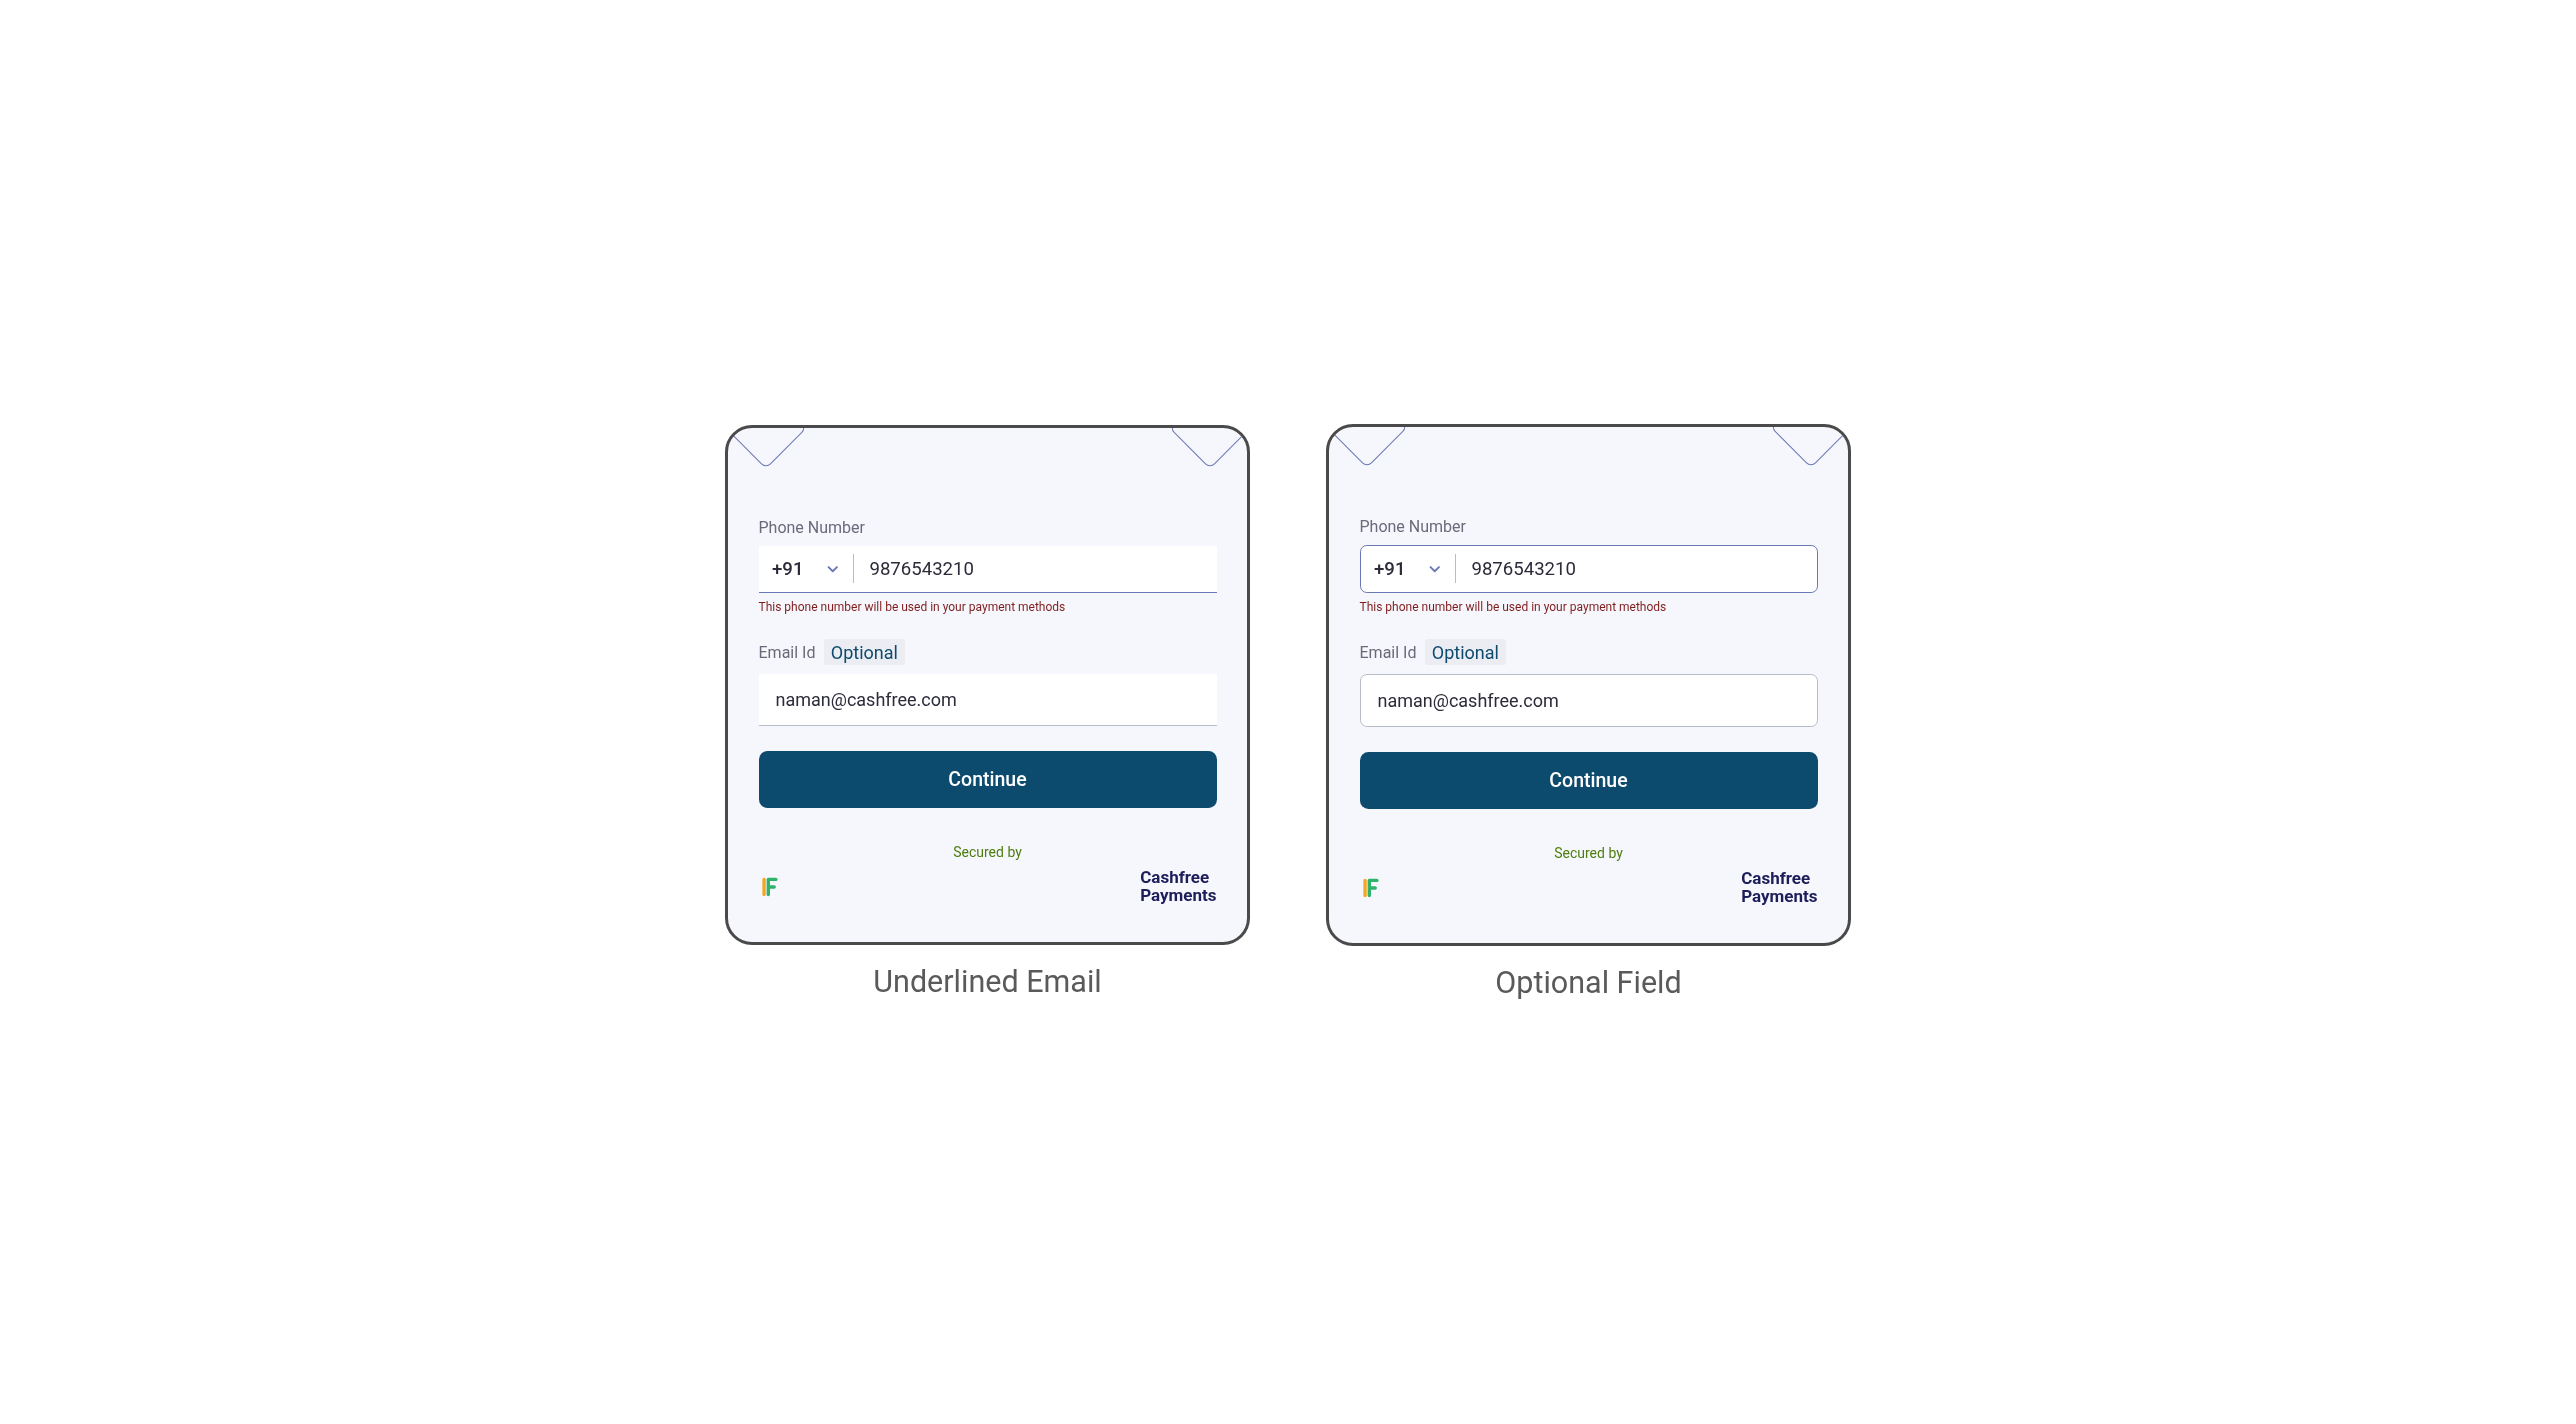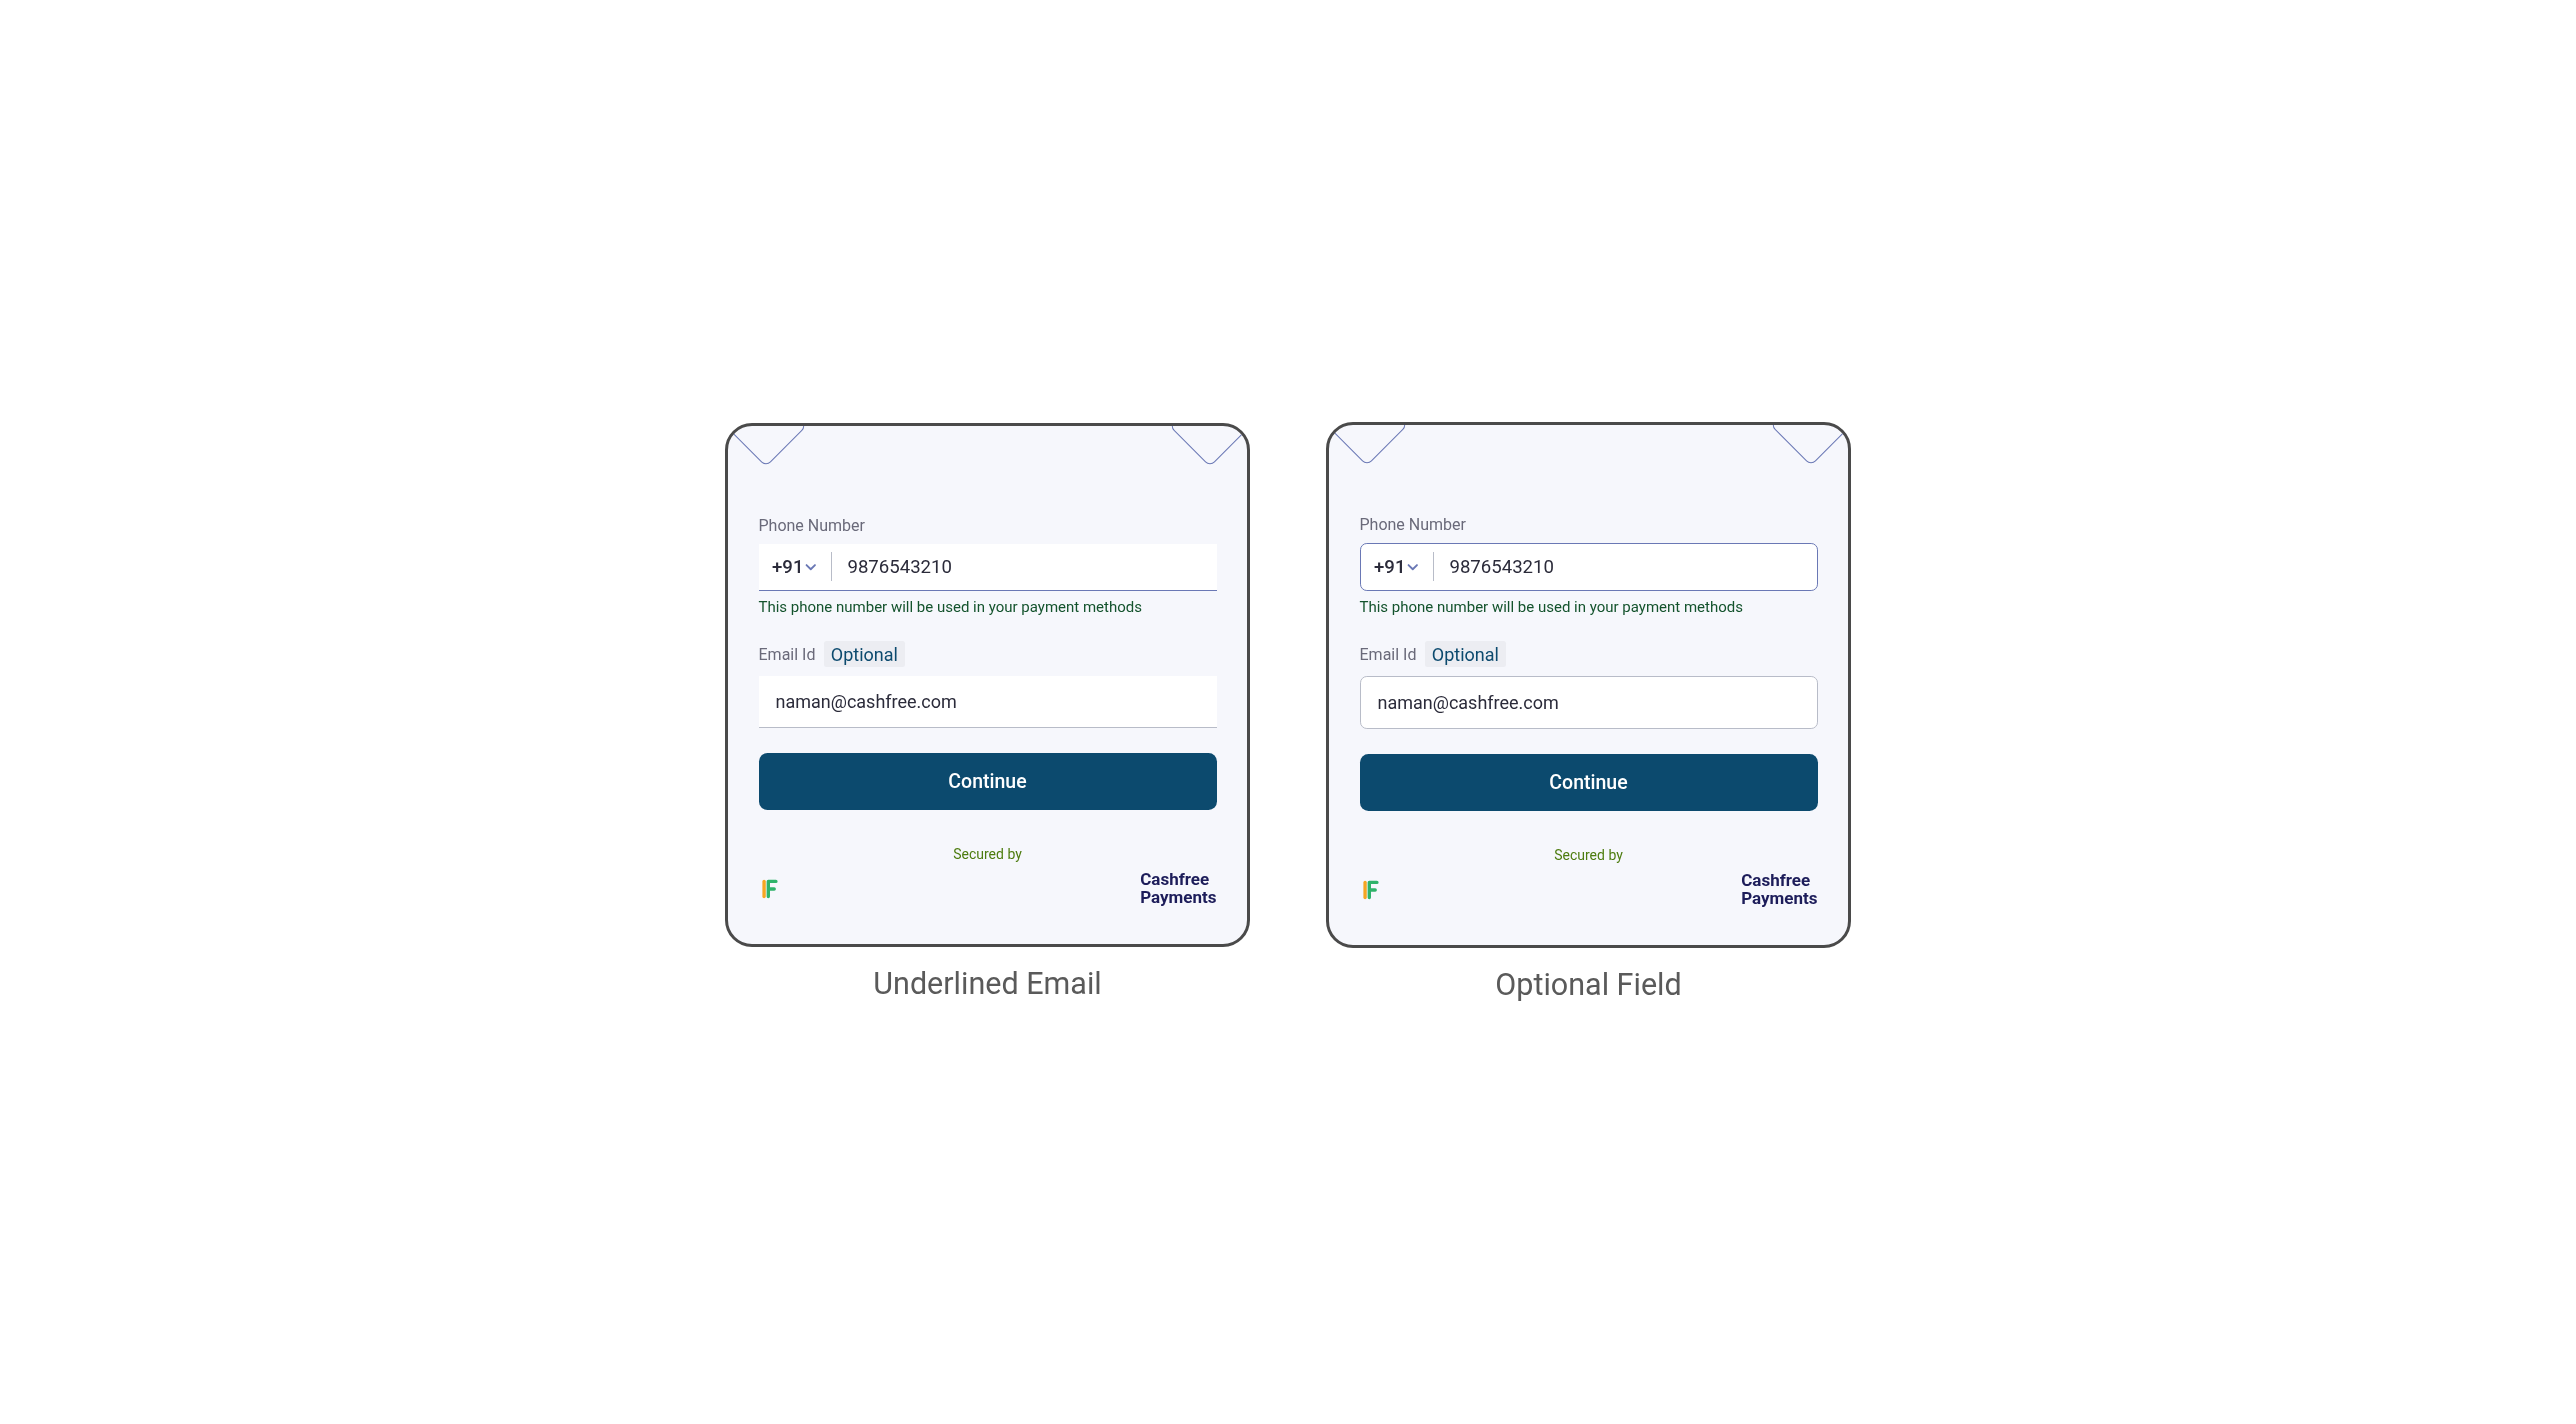--- a/index.html
+++ b/index.html
@@ -74,21 +74,21 @@
     .phone-row.underlined {
       border-bottom: 1.7px solid #6a78b5;
     }
     .phone-row.enclosed {
       border: 1.7px solid #6a78b5;
       border-radius: 6.8px;
     }
     .code-box {
       display: flex;
       align-items: center;
-      gap: 1px;
+      gap: 23px;
       padding: 12px 13.5px;
       font-size: 18.6px;
       color: #2b2b3a;
       font-weight: 500;
       cursor: pointer;
     }
     .chevron {
       width: 13.5px;
       height: 13.5px;
       display: inline-block;
@@ -103,22 +103,22 @@
       border: none;
       outline: none;
       font-size: 18.6px;
       padding: 12px 15.2px;
       flex: 1;
       color: #2b2b3a;
       background: transparent;
       font-family: inherit;
     }
     .helper {
-      font-size: 15px;
-      color: #14532d;
+      font-size: 12px;
+      color: #7f1d1d;
       margin-top: 6.8px;
     }
     .email-row {
       background: #ffffff;
     }
     .email-row.underlined {
       border-bottom: 0.8px solid #b8bcc8;
     }
     .email-row.enclosed {
       border: 0.8px solid #b8bcc8;

